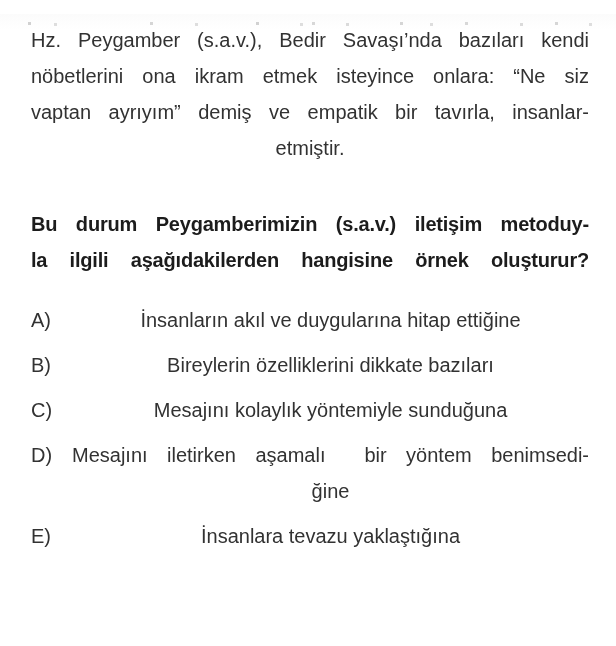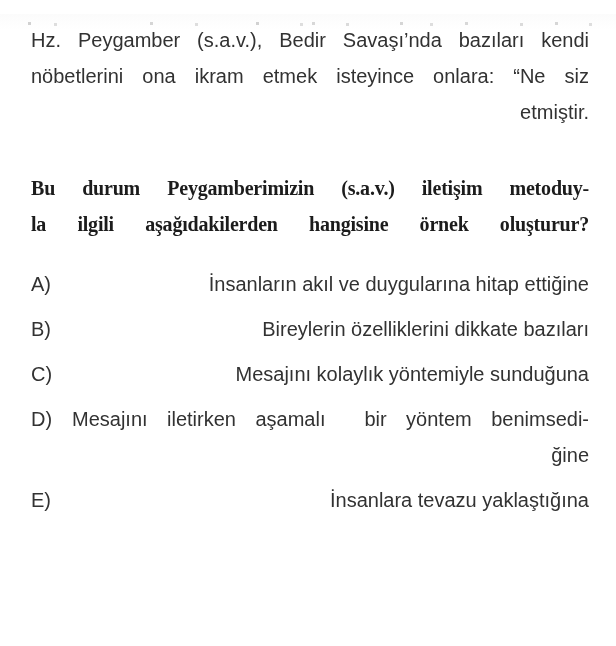--- a/index.html
+++ b/index.html
@@ -47,33 +47,32 @@
       437px 0 rgba(110,110,110,0.26),
       492px 1px rgba(110,110,110,0.24),
       527px 0 rgba(110,110,110,0.28),
       561px 1px rgba(110,110,110,0.22);
   }
   .line {
     font-size: 20px;
     line-height: 36px;
     color: #323232;
     white-space: pre-wrap;
-    text-align: right;
+    text-align: center;
   }
   .just {
     text-align: justify;
     text-align-last: justify;
   }
   .intro {
     width: 558px;
   }
   .qtext {
     margin-top: 40px;
     width: 558px;
-    font-family: Liberation Serif, serif;
   }
   .qtext .line {
     font-weight: 700;
     color: #1c1c1c;
     letter-spacing: -0.2px;
   }
   .options {
     margin-top: 24px;
     width: 558px;
   }
@@ -96,20 +95,21 @@
 <body>
 
 <div class="page">
 
   <div class="scan-band"></div>
   <div class="scan-speck"></div>
 
   <div class="intro">
     <div class="line just">Hz. Peygamber (s.a.v.), Bedir Savaşı’nda bazıları kendi</div>
     <div class="line just">nöbetlerini ona ikram etmek isteyince onlara: “Ne siz</div>
+    <div class="line just">vaptan ayrıyım” demiş ve empatik bir tavırla, insanlar-</div>
     <div class="line">etmiştir.</div>
   </div>
 
   <div class="qtext">
     <div class="line just">Bu durum Peygamberimizin (s.a.v.) iletişim metoduy-</div>
     <div class="line just">la ilgili aşağıdakilerden hangisine örnek oluşturur?</div>
   </div>
 
   <div class="options">
 

